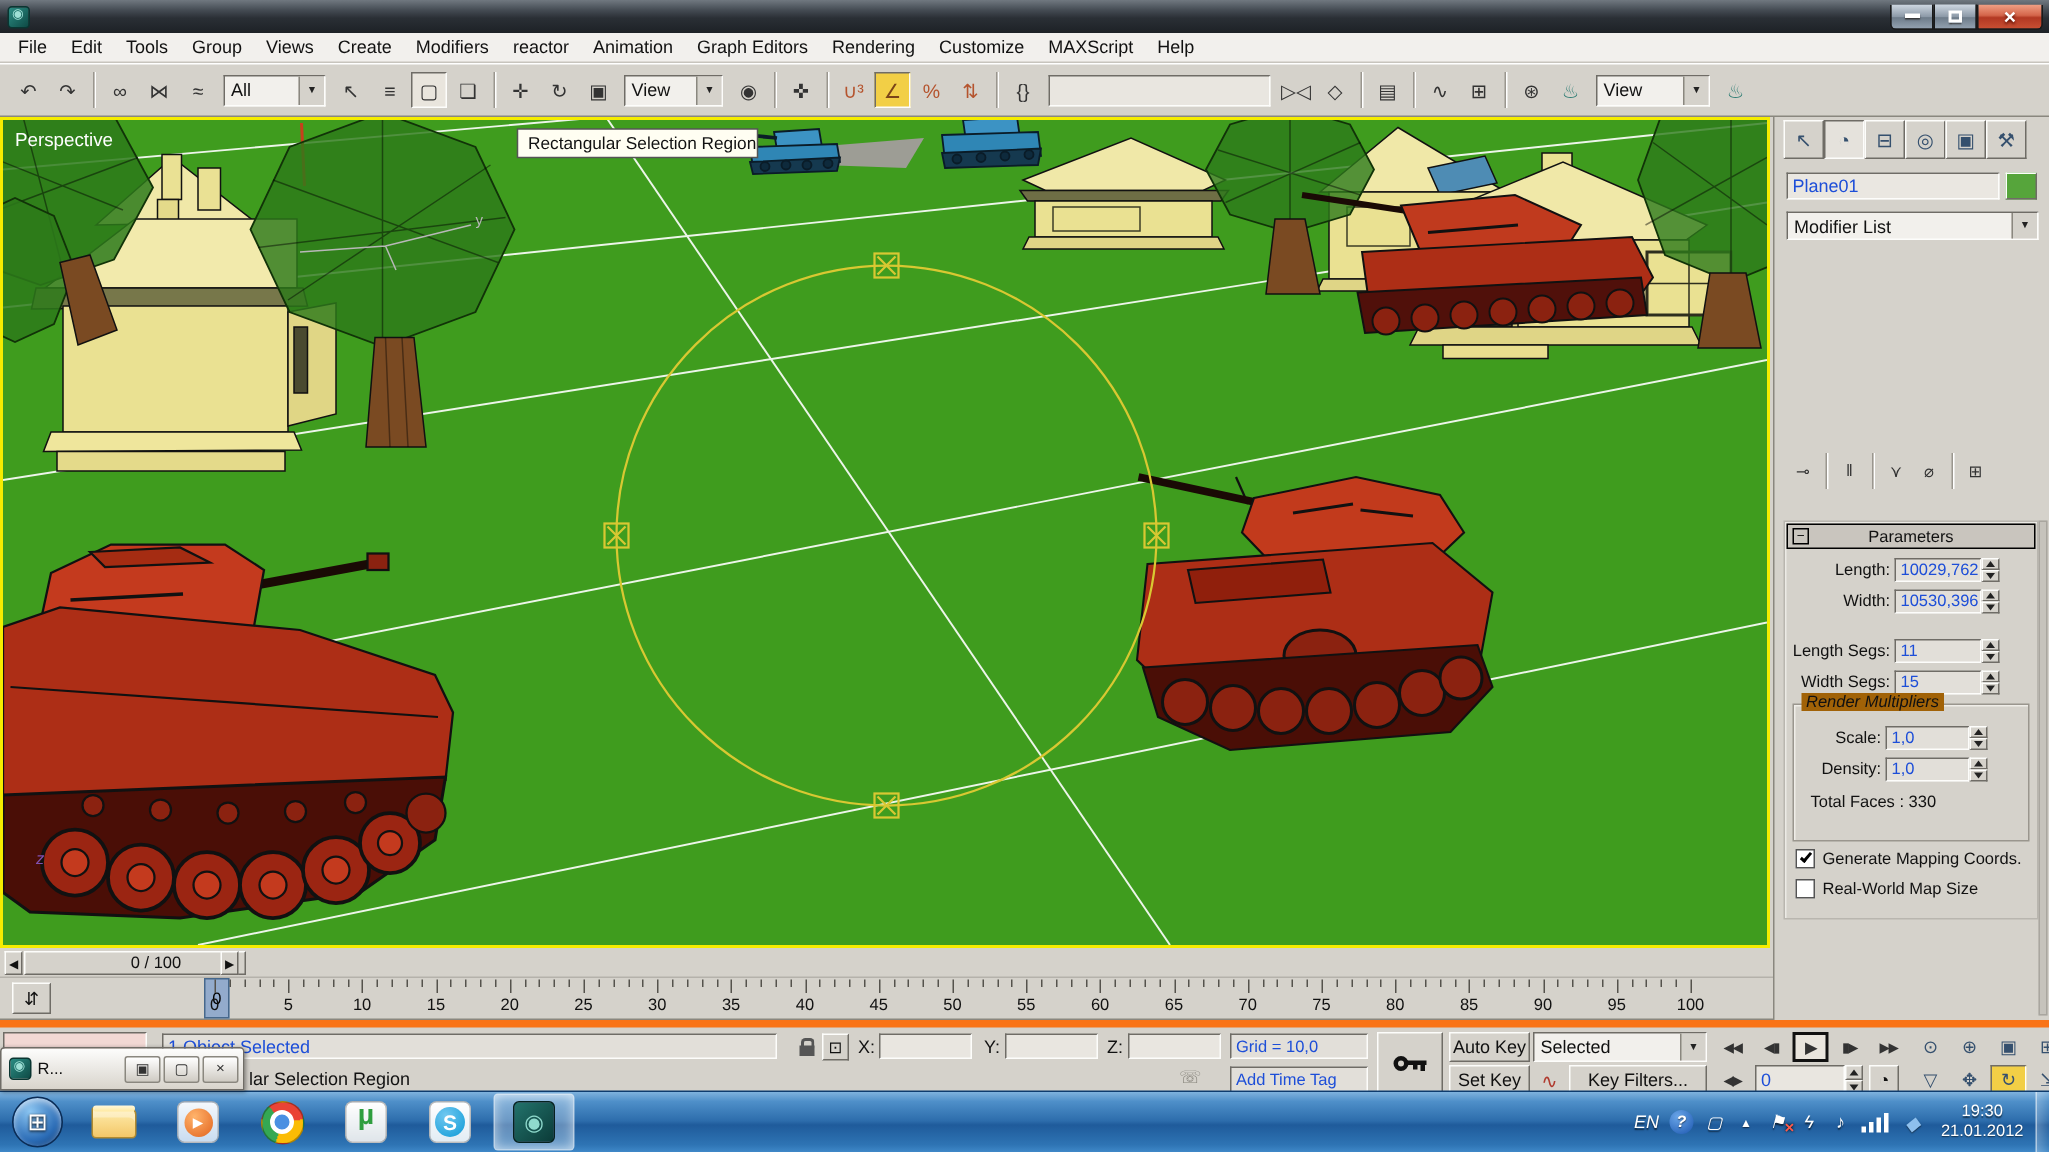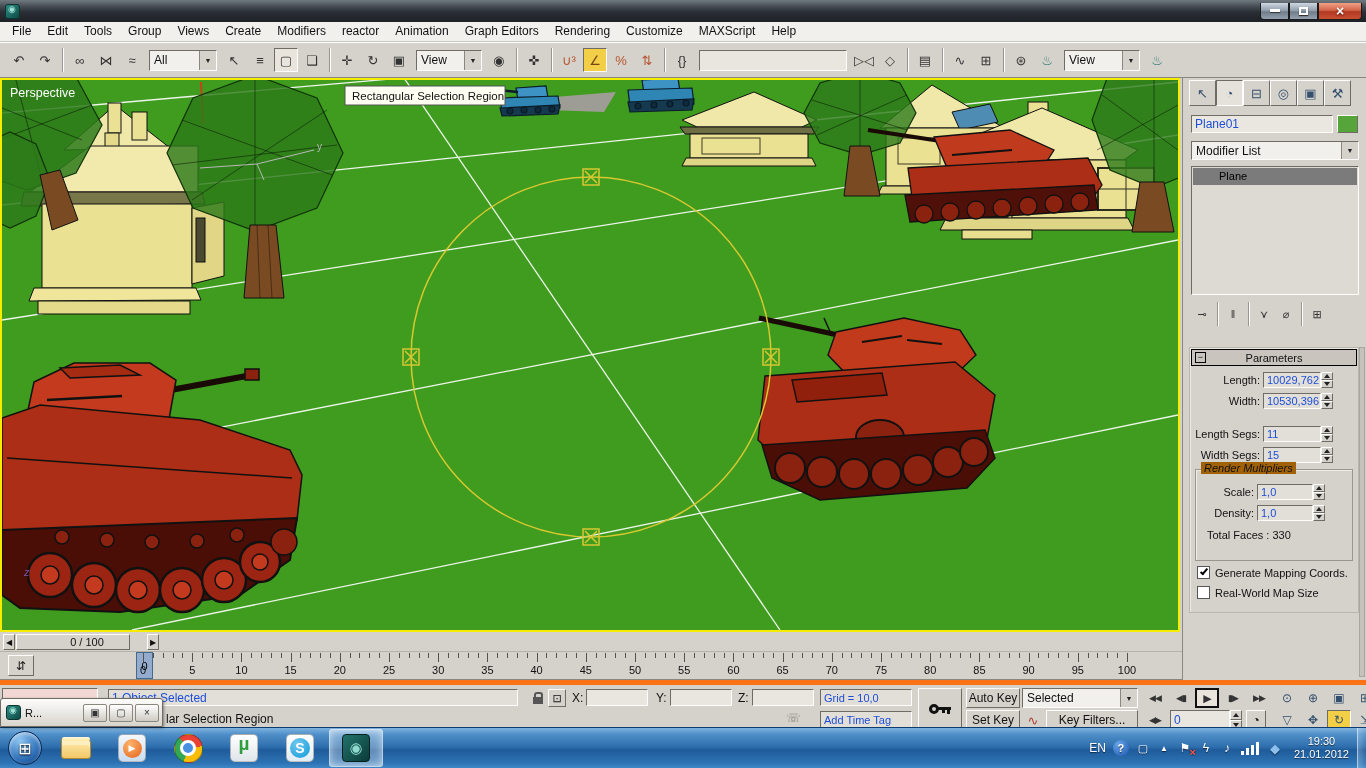--- a/index.html
+++ b/index.html
@@ -109,21 +109,21 @@
     position:relative;}
   .cb .check{position:absolute;left:2px;top:2px;width:8px;height:4px;
     border-left:2px solid #000;border-bottom:2px solid #000;transform:rotate(-50deg);}
   #panel-scroll{left:176px;top:269px;width:6px;height:330px;background:#C6C3BC;
     border:1px solid #a9a69f;}
 
   
   #timeslider{left:0;top:632px;width:1182px;height:20px;background:#D5D2CB;
     border-bottom:1px solid #b5b2ab;}
   #ts-prev{left:3px;top:2px;width:12px;height:16px;font-size:8px;}
-  #ts-main{left:16px;top:2px;width:114px;height:16px;font-size:11px;padding-left:28px;}
+  #ts-main{left:16px;top:2px;width:148px;height:16px;font-size:11px;padding-left:28px;}
   #ts-next{left:147px;top:2px;width:12px;height:16px;font-size:8px;}
   #ruler{left:0;top:652px;width:1182px;height:28px;background:#D5D2CB;
     border-bottom:1px solid #8a877f;}
   #ruler-open{left:8px;top:3px;width:26px;height:21px;font-size:12px;}
   .tick{position:absolute;top:1px;width:1px;height:5px;background:#55524c;}
   .tick.major{height:9px;}
   .tick-label{position:absolute;top:12px;width:24px;text-align:center;font-size:11px;color:#111;}
   #ts-handle{left:136px;top:0;width:17px;height:27px;background:rgba(135,165,205,0.85);
     border:1px solid #46688c;display:flex;align-items:center;justify-content:center;
     font-size:11px;color:#000;z-index:0;}
@@ -210,21 +210,21 @@
     background:linear-gradient(#ffffff,#dfe5ea);border:1px solid rgba(0,0,0,.25);}
   .utorrent::after{content:"µ";position:absolute;color:#2f9e3f;font-size:19px;font-weight:bold;top:4px;}
   .skype::before{content:"";width:26px;height:26px;border-radius:5px;
     background:linear-gradient(#ffffff,#e2ecf4);border:1px solid rgba(0,0,0,.25);}
   .skype::after{content:"S";position:absolute;width:20px;height:20px;border-radius:50%;
     background:radial-gradient(circle at 35% 28%,#6fc7f0,#0f9bd7);color:#fff;font-weight:bold;
     font-size:14px;line-height:20px;text-align:center;}
   .max::before{content:"";width:26px;height:26px;border-radius:4px;
     background:linear-gradient(135deg,#23736c,#0b3b38);border:1px solid #06211f;}
   .max::after{content:"◉";position:absolute;color:#8fdacd;font-size:15px;}
-  #tray{margin-left:auto;display:flex;align-items:center;gap:7px;padding-right:4px;height:100%;}
+  #tray{margin-left:auto;display:flex;align-items:center;gap:7px;padding-right:4px;height:100%;font-style:italic;}
   .tray-ico{color:#fff;font-size:12px;min-width:14px;text-align:center;
     text-shadow:0 1px 1px rgba(0,0,0,.6);position:relative;display:flex;
     align-items:center;justify-content:center;}
   .language-indicator{font-size:12px;}
   .help-icon{width:16px;height:16px;border-radius:50%;
     background:radial-gradient(circle at 35% 28%,#6aa6e8,#1c57b0);font-size:11px;font-weight:bold;}
   .show-hidden-icons{font-size:8px;}
   .window-icon{font-size:11px;}
   .action-center-icon::after{content:"×";position:absolute;right:-4px;bottom:-3px;color:#ff5a4a;
     font-size:11px;font-weight:bold;text-shadow:0 0 2px #000;}
@@ -541,23 +541,20 @@
       <span class="ptab tab-motion">◎</span>
       <span class="ptab tab-display">▣</span>
       <span class="ptab tab-utilities">⚒</span>
     </div>
   <div id="obj-name" class="abs fld">Plane01</div>
   <div id="obj-color" class="abs" style="background: rgb(86, 165, 59);"></div>
   <div id="modifier-dd" class="abs dd">
     <span>Modifier List</span>
     <span class="arrow">▼</span>
   </div>
-  <div id="stack" class="abs">
-      <span class="stack-row">Plane</span>
-    </div>
   <div id="stack-btns" class="abs">
       <span class="tbtn pin-stack">⊸</span>
       <span class="tsep"></span>
       <span class="tbtn show-end-result">‖</span>
       <span class="tsep"></span>
       <span class="tbtn make-unique">⋎</span>
       <span class="tbtn remove-modifier">⌀</span>
       <span class="tsep"></span>
       <span class="tbtn configure-modifier-sets">⊞</span>
     </div>

